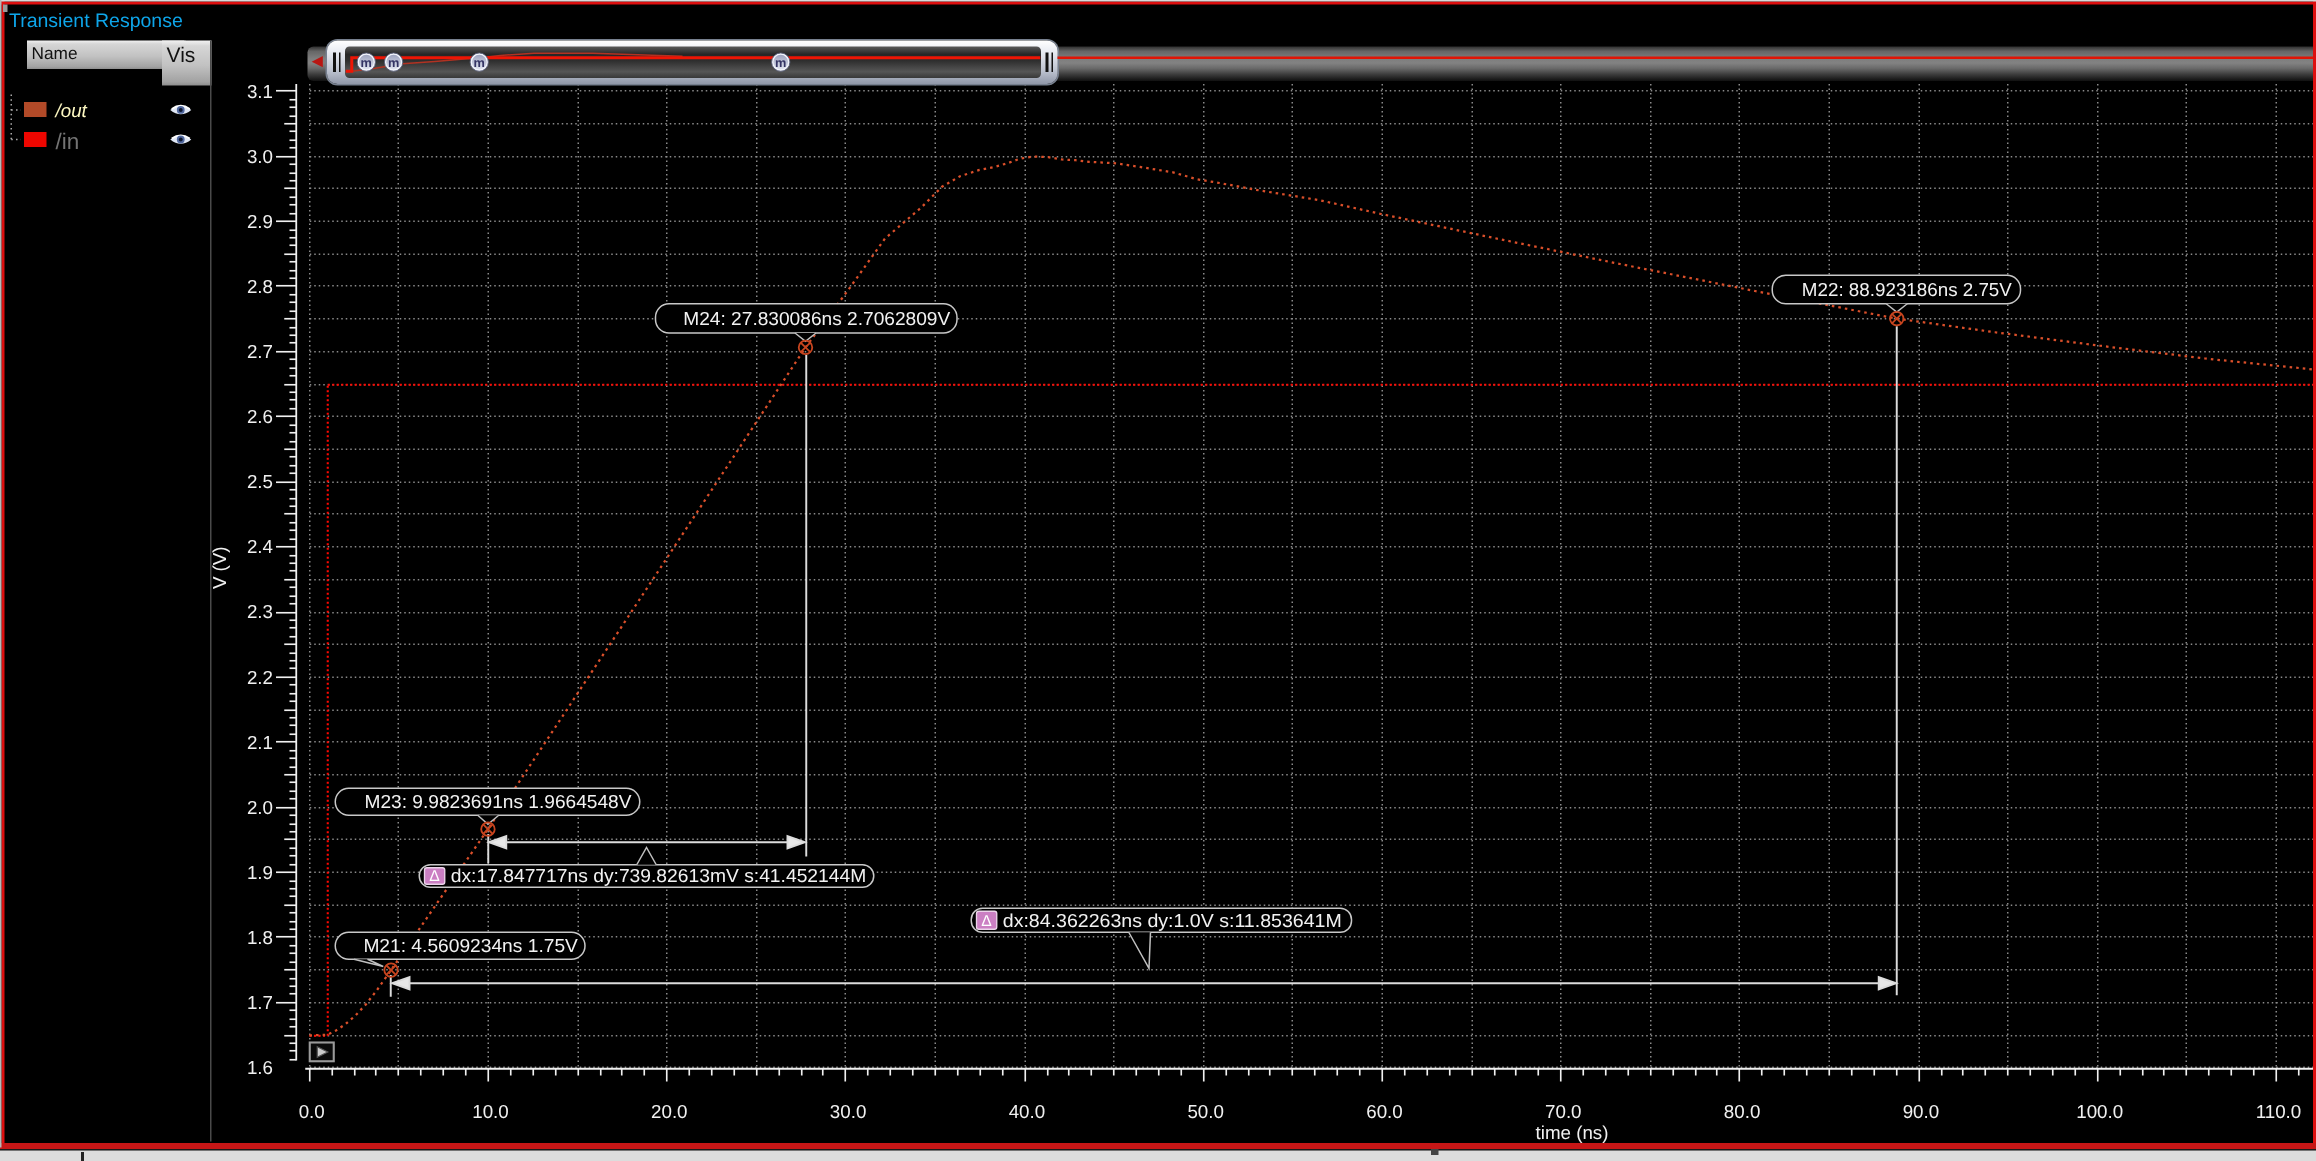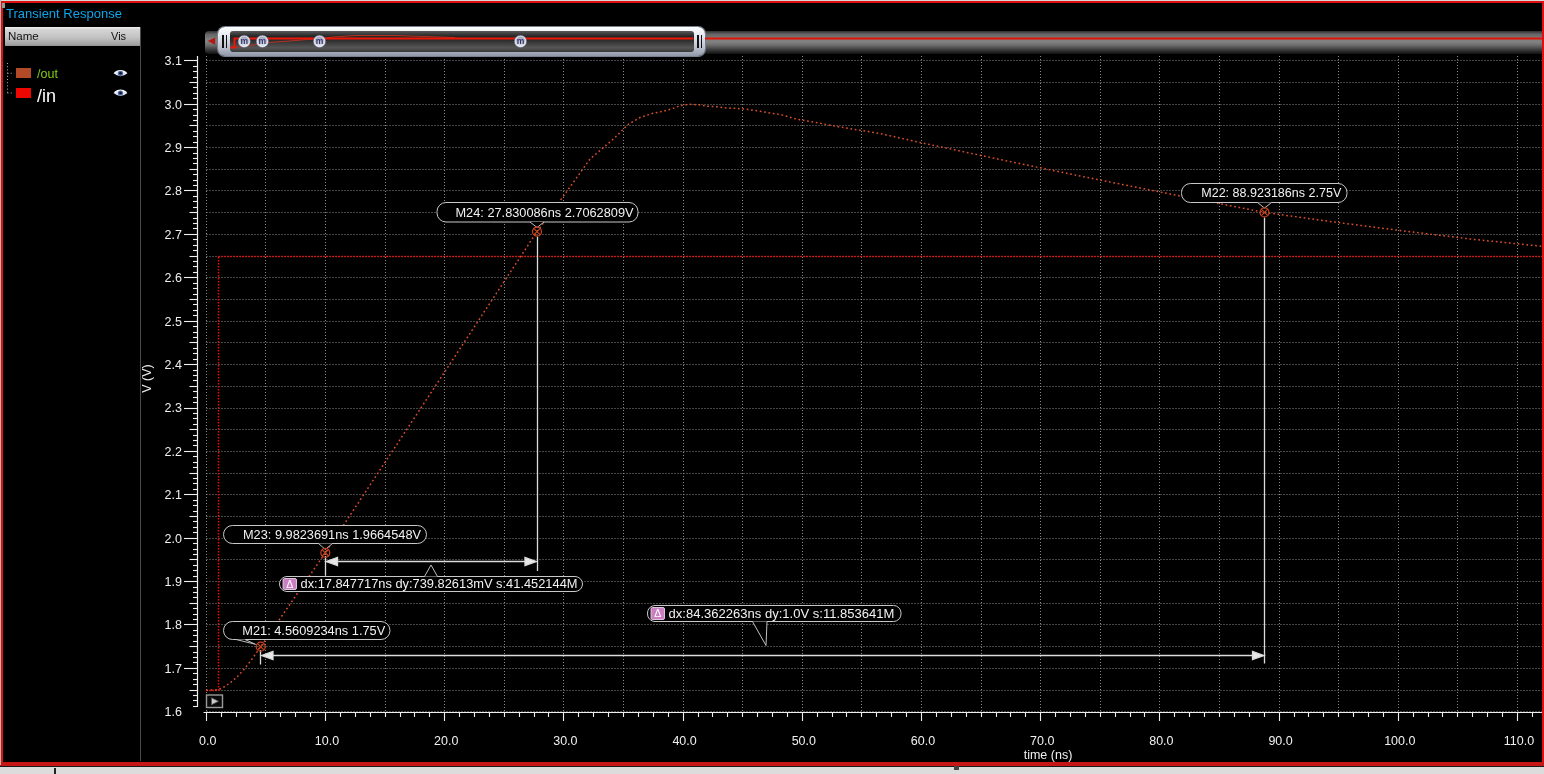--- a/index.html
+++ b/index.html
@@ -388,33 +388,33 @@
     <g>
       <path d="M 113.5,93 Q 120.5,87.2 127.5,93 Q 120.5,98.8 113.5,93 Z" fill="#dfe6f4"></path>
       <path d="M 114.5,92.4 Q 120.5,88 126.5,92.4" fill="none" stroke="#ffffff" stroke-width="1.2"></path>
       <circle cx="120.5" cy="93" r="2.6" fill="#51689f"></circle>
       <circle cx="120.5" cy="93" r="1.3" fill="#0e1830"></circle>
     </g>
 </svg>
 
 <div class="abs" style="left:6px;top:6px;font-size:13px;color:#0ea5e9;">Transient Response</div>
 
-<div class="abs" style="left:5px;top:27px;width:105.5px;height:19px;
+<div class="abs" style="left:18px;top:27px;width:105.5px;height:19px;
   background:linear-gradient(180deg,#f2f2f2,#d6d6d6 12%,#c2c2c2 55%,#a2a2a2 92%,#8e8e8e);
   border-right:1.5px solid #5a5a5a;color:#111;font-size:11.5px;line-height:18px;padding-left:3px;">Name</div>
-<div class="abs" style="left:107.5px;top:27px;width:33px;height:19px;
+<div class="abs" style="left:107.5px;top:27px;width:33px;height:30px;
   background:linear-gradient(180deg,#f2f2f2,#d6d6d6 12%,#c2c2c2 55%,#a2a2a2 92%,#8e8e8e);
-  color:#111;font-size:11px;line-height:18px;padding-left:3.5px;">Vis</div>
+  color:#111;font-size:14px;line-height:18px;padding-left:3.5px;">Vis</div>
 
 <div class="abs" style="left:140px;top:27px;width:1.2px;height:734px;background:#4a4a4a;"></div>
 
 <div class="abs" style="left:16px;top:68px;width:15px;height:10px;background:#b24a28;"></div>
 <div class="abs" style="left:16px;top:87.8px;width:15px;height:10px;background:#ee0600;"></div>
-<div class="abs" style="left:37px;top:66.5px;font-size:12.5px;color:#84cc16;">/out</div>
-<div class="abs" style="left:37px;top:86.3px;font-size:18px;color:#ffffff;">/in</div>
+<div class="abs" style="left:37px;top:66.5px;font-size:12.5px;color:#fef9c3;font-style:italic;">/out</div>
+<div class="abs" style="left:37px;top:86.3px;font-size:15px;color:#737373;">/in</div>
 
 <div class="abs" style="left:205px;top:30.5px;width:1339px;height:23.7px;border-radius:4px 0 0 4px;
   background:linear-gradient(180deg,#2e2e2e,#666666 14%,#7e7e7e 35%,#828282 48%,#6a6a6a 63%,#3c3c3c 81%,#101010);"></div>
 <div class="abs" style="left:218px;top:26.8px;width:487px;height:29.4px;border-radius:7px;
   background:linear-gradient(180deg,#ffffff,#e9ecf3 25%,#bcc2cf 70%,#9097a8);
   box-shadow:0 0 0 1px #77808f;"></div>
 <div class="abs" style="left:229.5px;top:30.8px;width:464px;height:21.4px;border-radius:3px;
   background:linear-gradient(180deg,#5a5a5a,#262626 25%,#2e2e2e 45%,#565656 80%,#383838);"></div>
 <div class="abs" style="left:222.3px;top:35px;width:1.9px;height:13.3px;background:#111;"></div>
 <div class="abs" style="left:225.6px;top:35px;width:1.9px;height:13.3px;background:#111;"></div>

